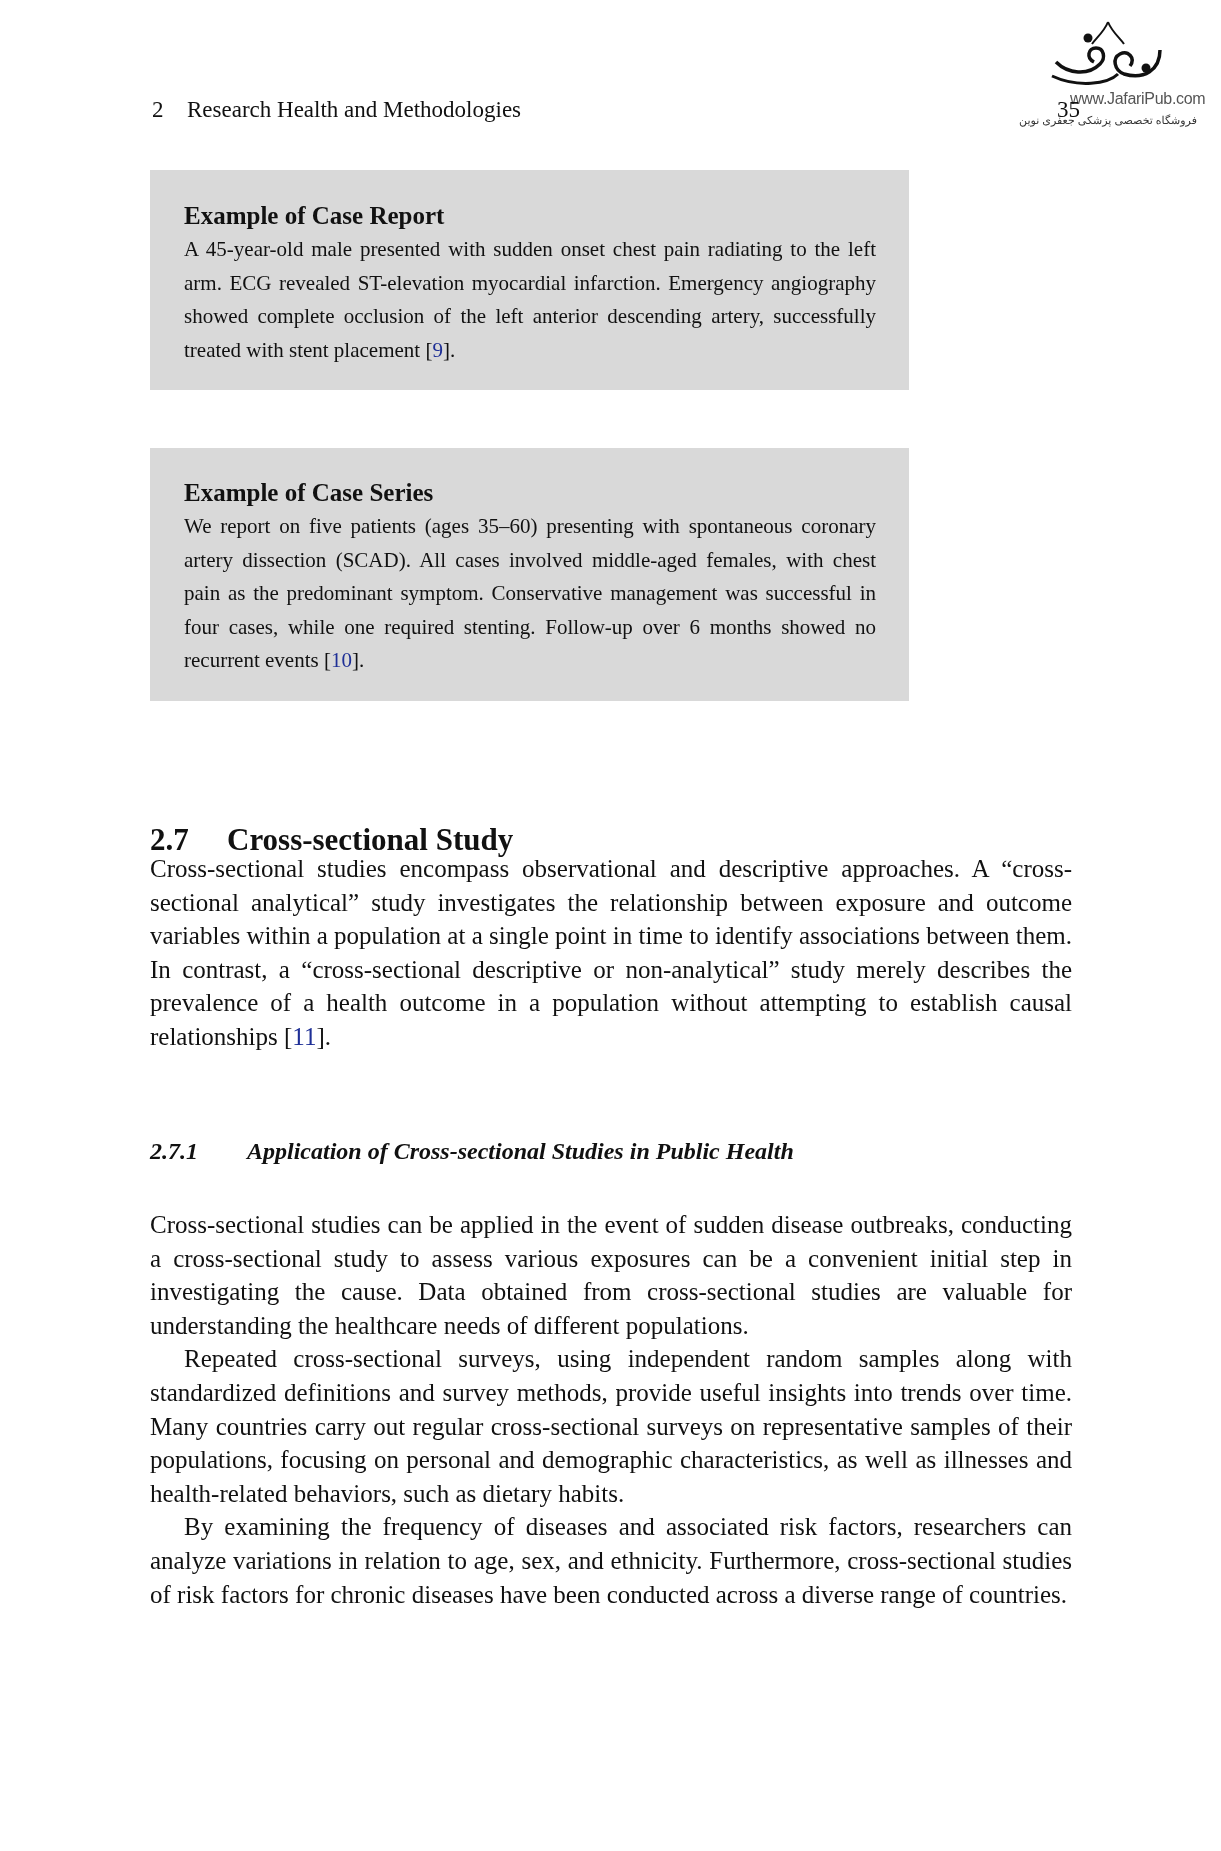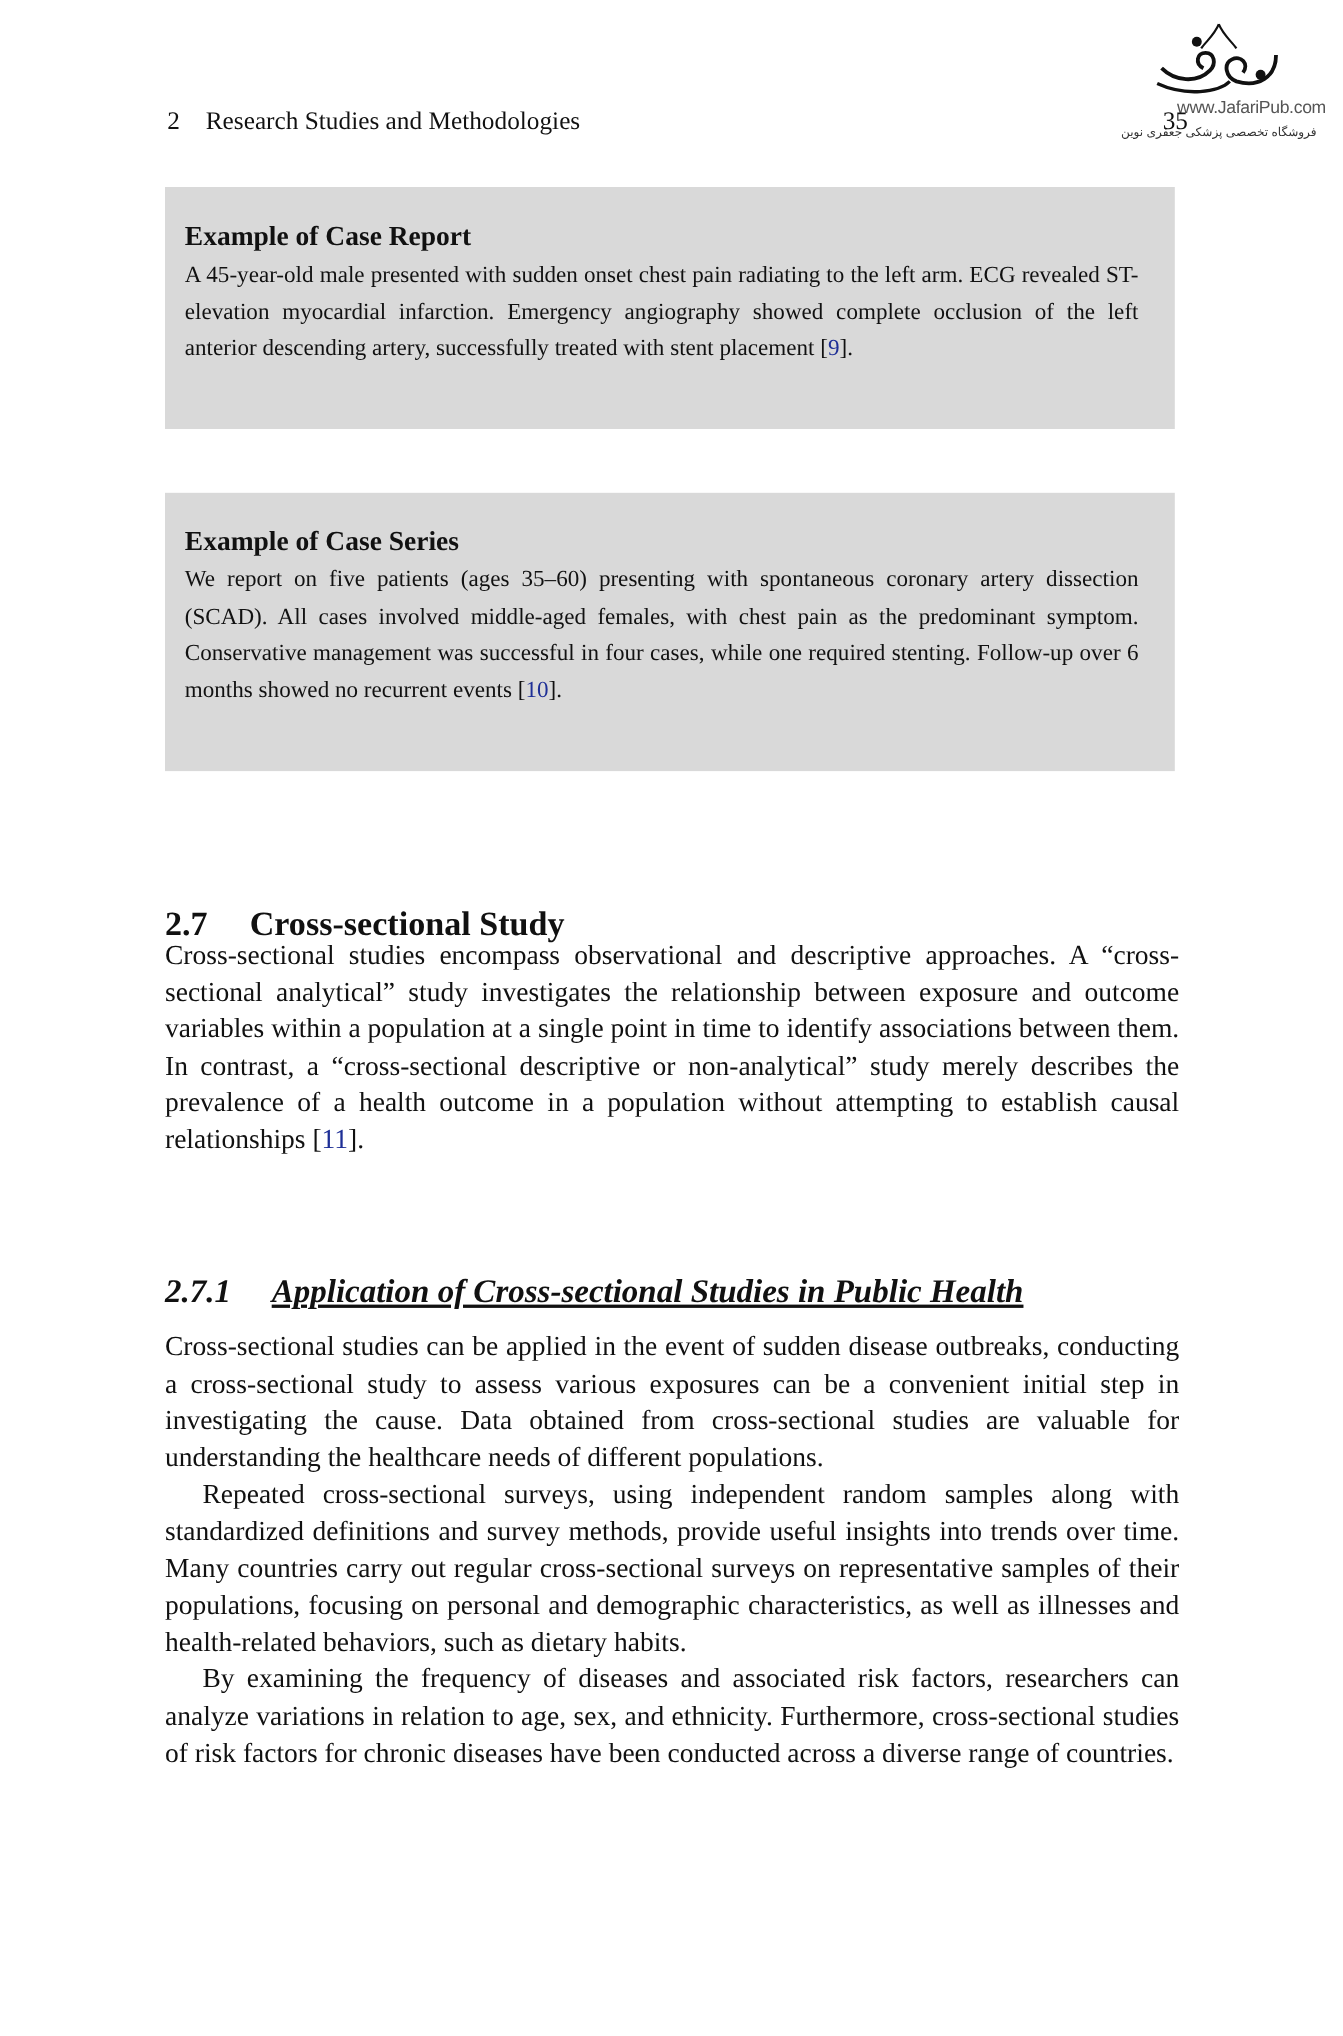--- a/index.html
+++ b/index.html
@@ -14,46 +14,46 @@
   .run-header .chap-num { display: inline-block; width: 35px; }
   .page-num { left: 1057px; top: 96px; font-size: 23px; line-height: 28px; z-index: 3; }
 
   
   .logo { left: 1000px; top: 18px; width: 215px; height: 120px; z-index: 2; }
   .logo svg { position: absolute; left: 48px; top: 0; }
   .logo-url { position: absolute; left: 30px; top: 72px; font-family: "Liberation Sans", sans-serif; font-size: 16px; color: #555; letter-spacing: -0.3px; margin-left: 40px; }
   .logo-fa { position: absolute; left: 3px; top: 96px; width: 210px; text-align: center; font-family: Liberation Sans, sans-serif; font-size: 11px; color: #333; direction: rtl; }
 
   
-  .box { left: 150px; width: 918px; background: #d9d9d9; box-sizing: border-box; padding: 0 33px 0 18px; }
+  .box { left: 150px; width: 759px; background: #d9d9d9; box-sizing: border-box; padding: 0 33px 0 34px; }
   .box-1 { top: 170px; height: 220px; padding-top: 29px; }
   .box-2 { top: 448px; height: 253px; padding-top: 28px; }
   .box-title { font-weight: bold; font-size: 25px; line-height: 34px; }
   .box-text { font-size: 21px; line-height: 33.6px; text-align: justify; }
 
   .ref { color: #1e2f96; }
 
   
   .h-sec { left: 150px; top: 776px; font-size: 31px; font-weight: bold; line-height: 40px; white-space: nowrap; }
   .h-sec .num { display: inline-block; width: 77px; margin-top: 44px; }
-  .h-sub { left: 150px; top: 1155px; font-size: 30px; font-weight: bold; font-style: italic; line-height: 40px; white-space: nowrap; text-decoration: underline; }
+  .h-sub { left: 150px; top: 1131px; font-size: 24px; font-weight: bold; font-style: italic; line-height: 40px; white-space: nowrap; }
   .h-sub .num { display: inline-block; width: 97px; }
 
   
   .body-block { left: 150px; width: 922px; font-size: 25px; line-height: 33.6px; text-align: justify; }
   .body-1 { top: 852px; }
   .body-2 { top: 1208px; }
   .body-block p { margin: 0; }
   .body-block p.indent { text-indent: 34px; }
 </style>
 </head>
 <body>
 
 <div class="abs run-header">
-  <span class="chap-num">2</span><span>Research Studies and Methodologies</span>
+  <span class="chap-num">2</span><span>Research Health and Methodologies</span>
 </div>
 <div class="abs page-num">35</div>
 
 <div class="abs logo">
   <svg width="120" height="72" viewBox="0 0 120 72">
     <path d="M60 4 C56 14 48 20 44 26 M60 4 C64 14 72 20 76 26" stroke="#111" stroke-width="2" fill="none"></path>
     <path d="M8 44 C20 56 40 58 52 46 C58 40 56 30 48 30 C40 30 38 40 46 44" stroke="#111" stroke-width="3.5" fill="none"></path>
     <path d="M112 32 C112 52 96 62 76 56 C66 52 64 40 72 36 C80 32 88 40 82 48" stroke="#111" stroke-width="3.5" fill="none"></path>
     <path d="M4 58 C30 70 60 66 70 56" stroke="#111" stroke-width="3" fill="none"></path>
     <circle cx="40" cy="20" r="4.5" fill="#111"></circle>

